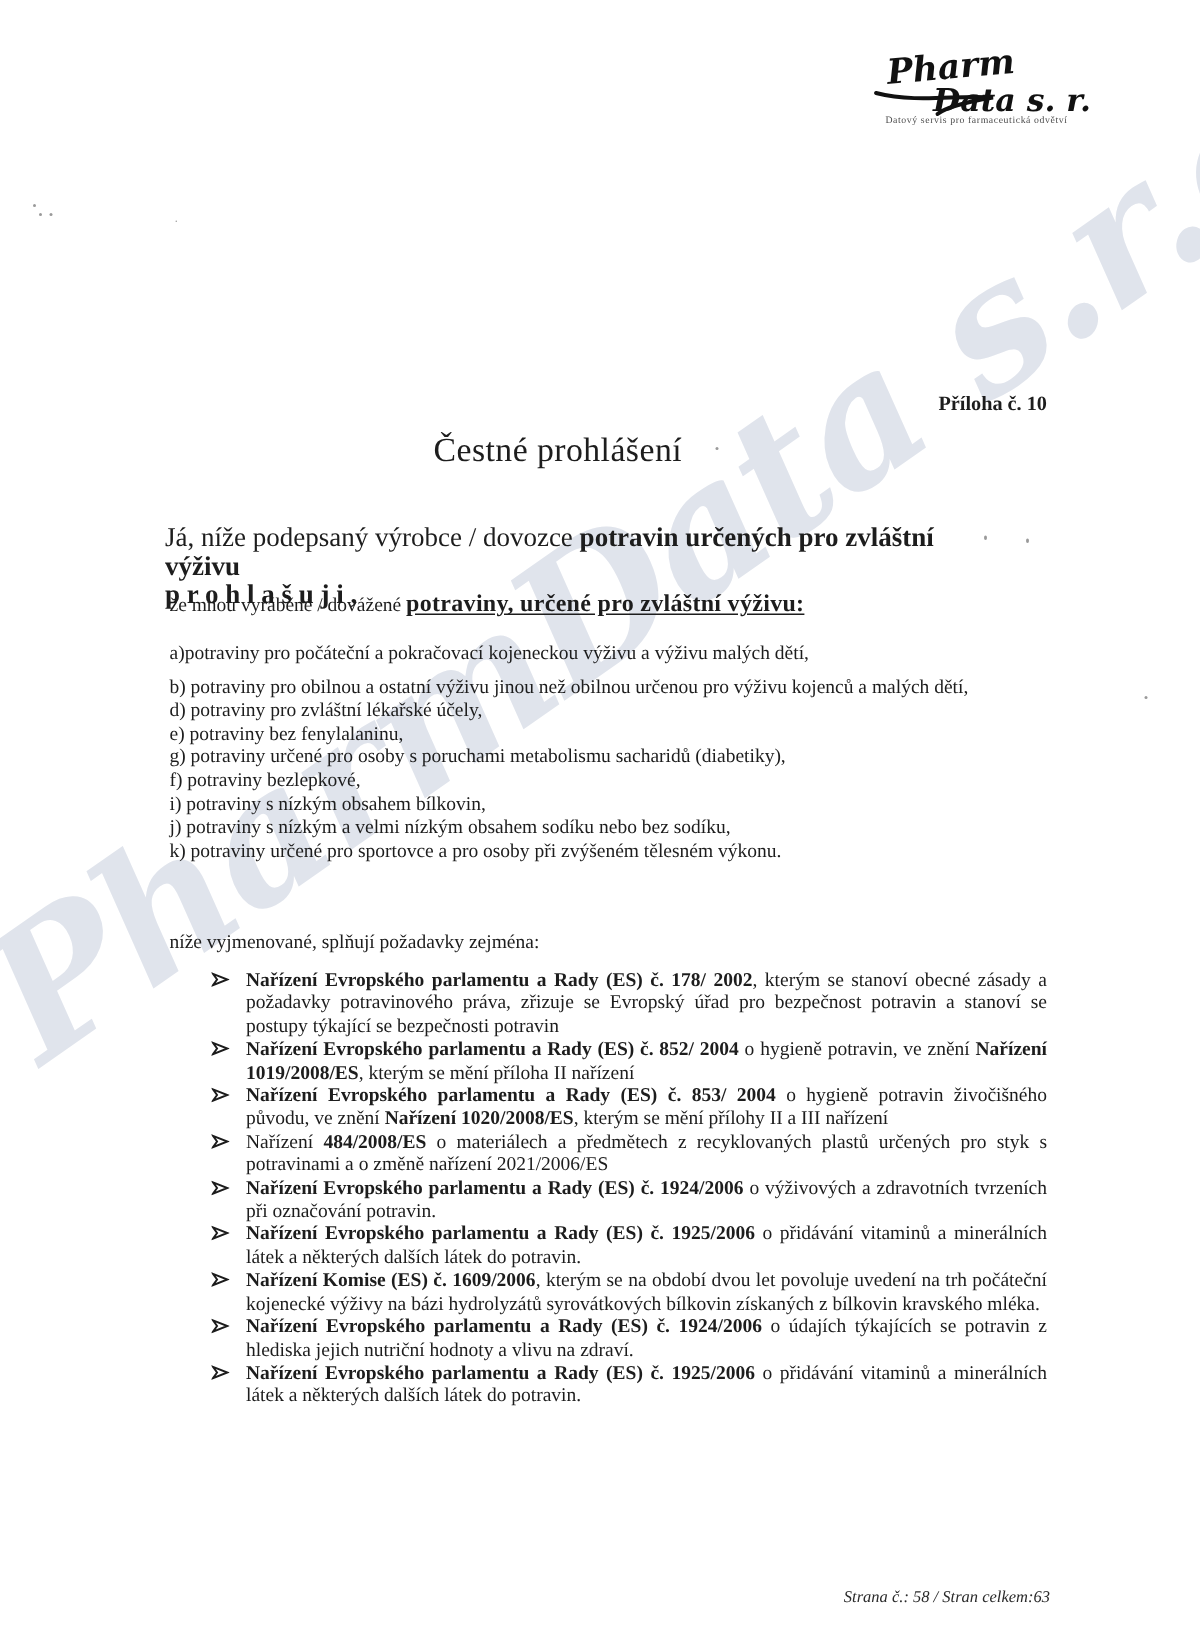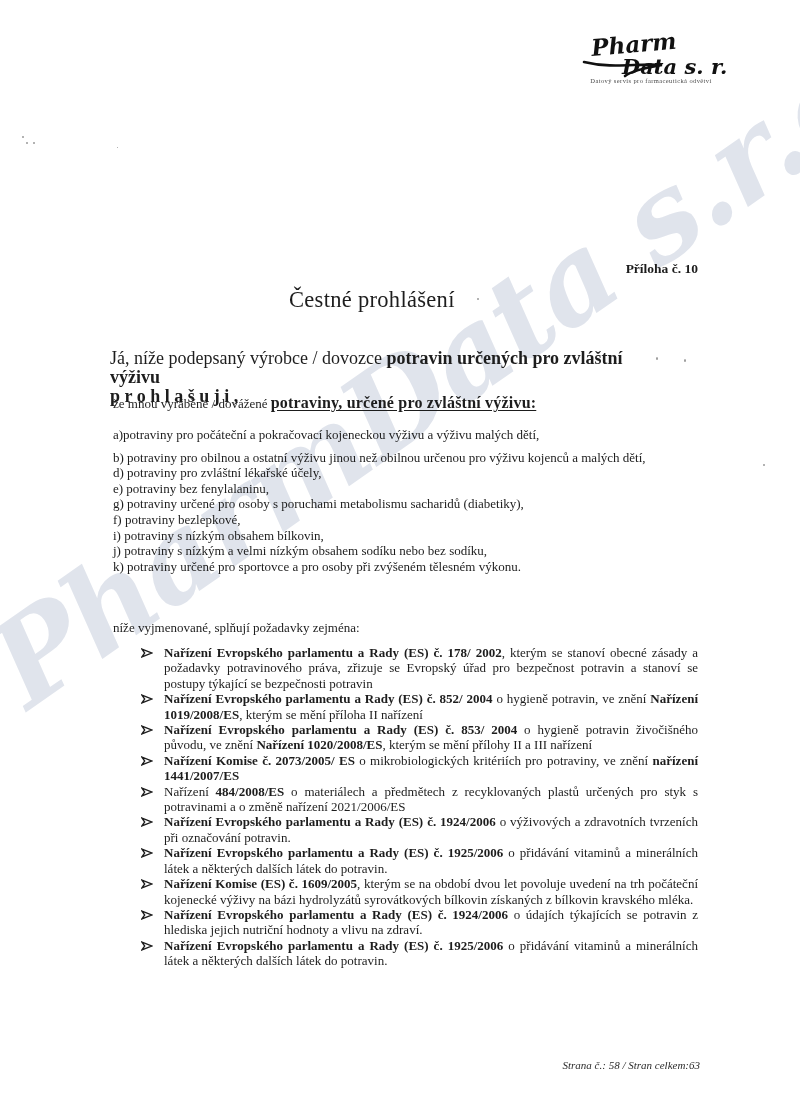--- a/index.html
+++ b/index.html
@@ -120,28 +120,20 @@
             </svg>
           </span>
           <div class="reg-text"><span class="b">Nařízení Evropského parlamentu a Rady (ES) č. 853/ 2004</span><span> o hygieně potravin živočišného původu, ve znění </span><span class="b">Nařízení 1020/2008/ES</span><span>, kterým se mění přílohy II a III nařízení</span></div>
         </div>
         <div class="reg-item">
           <span class="reg-arrow">
             <svg width="12" height="10" viewBox="0 0 12 10">
               <path d="M1 1.2 L10.6 5 L1 8.8 L3.7 5 Z" fill="none" stroke="#1c1c1c" stroke-width="1.3" stroke-linejoin="miter"></path>
             </svg>
           </span>
-          <div class="reg-text"><span class="b">Nařízení Komise č. 2073/2005/ ES</span><span> o mikrobiologických kritériích pro potraviny, ve znění </span><span class="b">nařízení 1441/2007/ES</span></div>
-        </div>
-        <div class="reg-item">
-          <span class="reg-arrow">
-            <svg width="12" height="10" viewBox="0 0 12 10">
-              <path d="M1 1.2 L10.6 5 L1 8.8 L3.7 5 Z" fill="none" stroke="#1c1c1c" stroke-width="1.3" stroke-linejoin="miter"></path>
-            </svg>
-          </span>
           <div class="reg-text"><span>Nařízení </span><span class="b">484/2008/ES</span><span> o materiálech a předmětech z recyklovaných plastů určených pro styk s potravinami a o změně nařízení 2021/2006/ES</span></div>
         </div>
         <div class="reg-item">
           <span class="reg-arrow">
             <svg width="12" height="10" viewBox="0 0 12 10">
               <path d="M1 1.2 L10.6 5 L1 8.8 L3.7 5 Z" fill="none" stroke="#1c1c1c" stroke-width="1.3" stroke-linejoin="miter"></path>
             </svg>
           </span>
           <div class="reg-text"><span class="b">Nařízení Evropského parlamentu a Rady (ES) č. 1924/2006</span><span> o výživových a zdravotních tvrzeních při označování potravin.</span></div>
         </div>
@@ -152,21 +144,21 @@
             </svg>
           </span>
           <div class="reg-text"><span class="b">Nařízení Evropského parlamentu a Rady (ES) č. 1925/2006</span><span>  o přidávání vitaminů a minerálních látek a některých dalších látek do potravin.</span></div>
         </div>
         <div class="reg-item">
           <span class="reg-arrow">
             <svg width="12" height="10" viewBox="0 0 12 10">
               <path d="M1 1.2 L10.6 5 L1 8.8 L3.7 5 Z" fill="none" stroke="#1c1c1c" stroke-width="1.3" stroke-linejoin="miter"></path>
             </svg>
           </span>
-          <div class="reg-text"><span class="b">Nařízení Komise (ES) č. 1609/2005</span><span>, kterým se na období dvou let povoluje uvedení na trh počáteční kojenecké výživy na bázi hydrolyzátů syrovátkových bílkovin získaných z bílkovin kravského mléka.</span></div>
+          <div class="reg-text"><span class="b">Nařízení Komise (ES) č. 1609/2006</span><span>, kterým se na období dvou let povoluje uvedení na trh počáteční kojenecké výživy na bázi hydrolyzátů syrovátkových bílkovin získaných z bílkovin kravského mléka.</span></div>
         </div>
         <div class="reg-item">
           <span class="reg-arrow">
             <svg width="12" height="10" viewBox="0 0 12 10">
               <path d="M1 1.2 L10.6 5 L1 8.8 L3.7 5 Z" fill="none" stroke="#1c1c1c" stroke-width="1.3" stroke-linejoin="miter"></path>
             </svg>
           </span>
           <div class="reg-text"><span class="b">Nařízení Evropského parlamentu a Rady (ES) č. 1924/2006</span><span>  o údajích týkajících se potravin z hlediska jejich nutriční hodnoty a vlivu na zdraví.</span></div>
         </div>
         <div class="reg-item">

